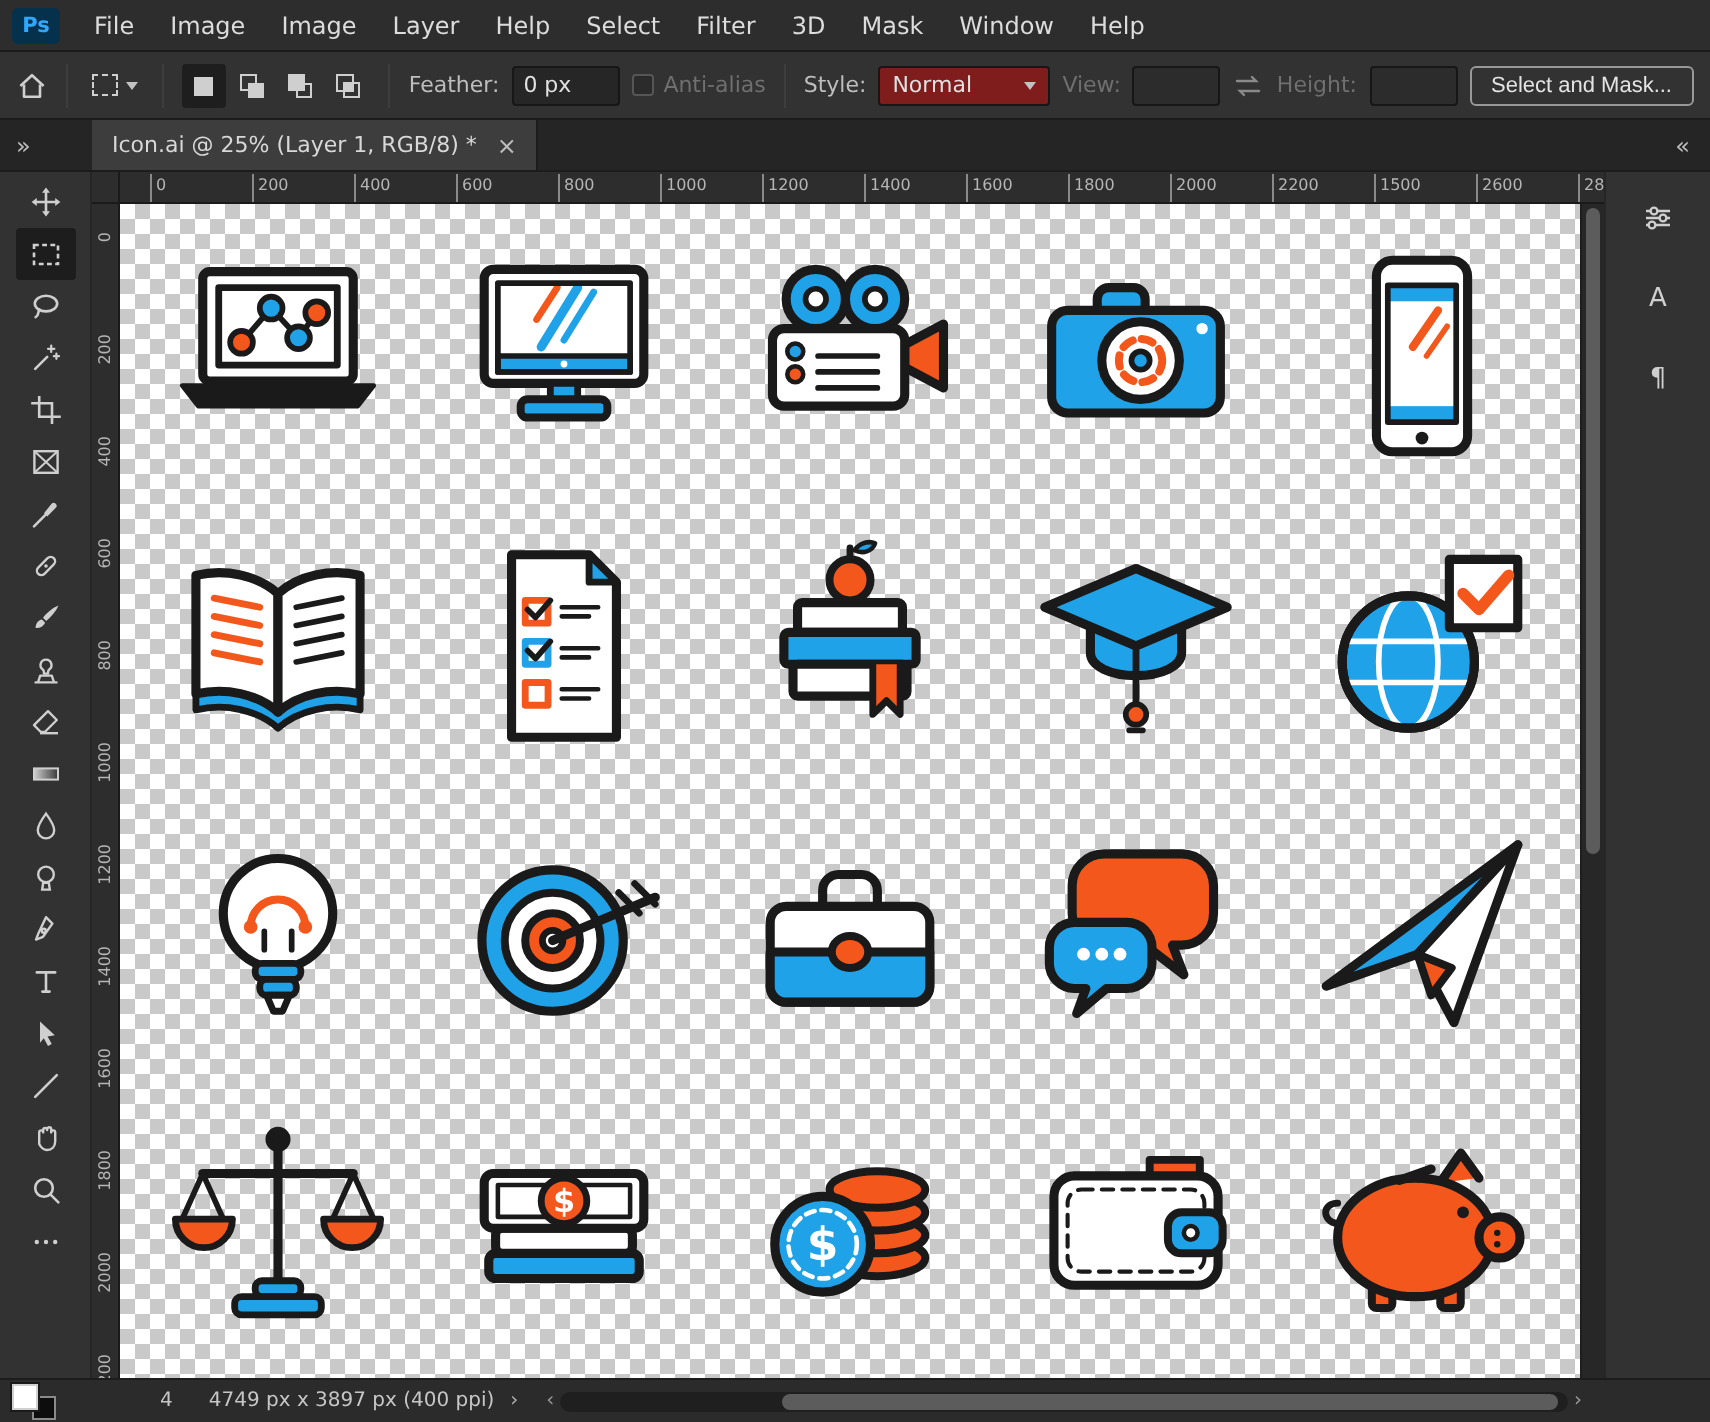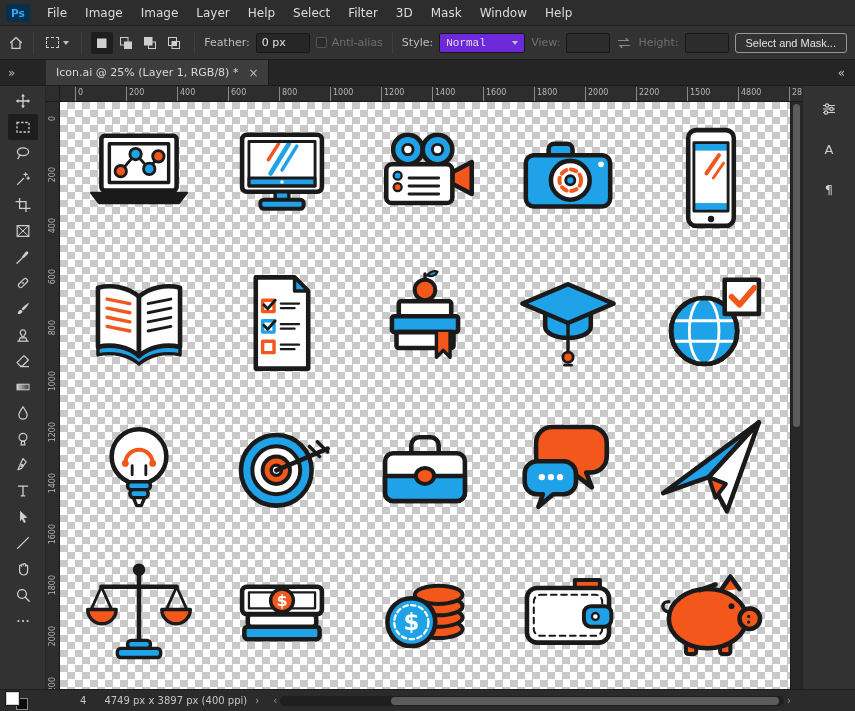--- a/index.html
+++ b/index.html
@@ -29,23 +29,23 @@
            border-top:4px solid #c2c2c2; }
   .selmode-group { display:flex; align-items:center; gap:2px; }
   .selmode-btn { width:22px; height:22px; display:flex; align-items:center; justify-content:center; border-radius:2px; }
   .selmode-btn.active { background:#1e1e1e; }
   .lbl { color:#bdbdbd; white-space:nowrap;text-align:center; }
   .lbl.dim { color:#6f6f6f; }
   .txt-input { background:#262626; border:1px solid #171717; border-radius:2px; height:20px;
                display:flex; align-items:center; padding:0 5px; color:#e0e0e0; min-width:54px; }
   .txt-input.small { min-width:44px; }
   .txt-input.disabled { background:#2c2c2c; color:#6f6f6f; }
-  .dropdown { background:#6d28d9; border:1px solid #171717; border-radius:2px; height:20px;
+  .dropdown { background:#7f1d1d; border:1px solid #171717; border-radius:2px; height:20px;
               display:flex; align-items:center; justify-content:space-between; gap:8px;
-              padding:0 6px; min-width:86px; color:#e0e0e0;font-family:Liberation Mono, monospace; }
+              padding:0 6px; min-width:86px; color:#e0e0e0; }
   .checkbox { width:11px; height:11px; border:1px solid #565656; background:#2b2b2b; border-radius:2px; flex:0 0 auto; }
   .anti { display:flex; align-items:center; gap:5px; }
   .mask-btn { margin-left:auto; border:1px solid #989898; border-radius:3px; padding:3px 10px;
               color:#e4e4e4; font-size:11px; white-space:nowrap; }
 
   
   .tabrow { flex:0 0 26px; background:#252525; display:flex; align-items:stretch; border-bottom:1px solid #1c1c1c; }
   .expander { width:46px; flex:0 0 46px; display:flex; align-items:center; padding-left:8px;
               color:#bdbdbd; font-size:12px; }
   .tab { background:#3d3d3d; display:flex; align-items:center; gap:10px; padding:0 10px;
@@ -691,21 +691,21 @@
           <span class="hlabel" style="left: 182px;">600</span>
           <span class="hlabel" style="left: 233px;">800</span>
           <span class="hlabel" style="left: 284px;">1000</span>
           <span class="hlabel" style="left: 335px;">1200</span>
           <span class="hlabel" style="left: 386px;">1400</span>
           <span class="hlabel" style="left: 437px;">1600</span>
           <span class="hlabel" style="left: 488px;">1800</span>
           <span class="hlabel" style="left: 539px;">2000</span>
           <span class="hlabel" style="left: 590px;">2200</span>
           <span class="hlabel" style="left: 641px;">1500</span>
-          <span class="hlabel" style="left: 692px;">4800</span>
+          <span class="hlabel" style="left: 692px;">2600</span>
           <span class="hlabel" style="left: 743px;">2800</span>
         </div>
       <div class="canvas-row">
         <div class="vruler" id="vruler">
             <span class="vlabel" style="top: 14px;">0</span>
             <span class="vlabel" style="top: 65px;">200</span>
             <span class="vlabel" style="top: 116px;">400</span>
             <span class="vlabel" style="top: 167px;">600</span>
             <span class="vlabel" style="top: 218px;">800</span>
             <span class="vlabel" style="top: 269px;">1000</span>

